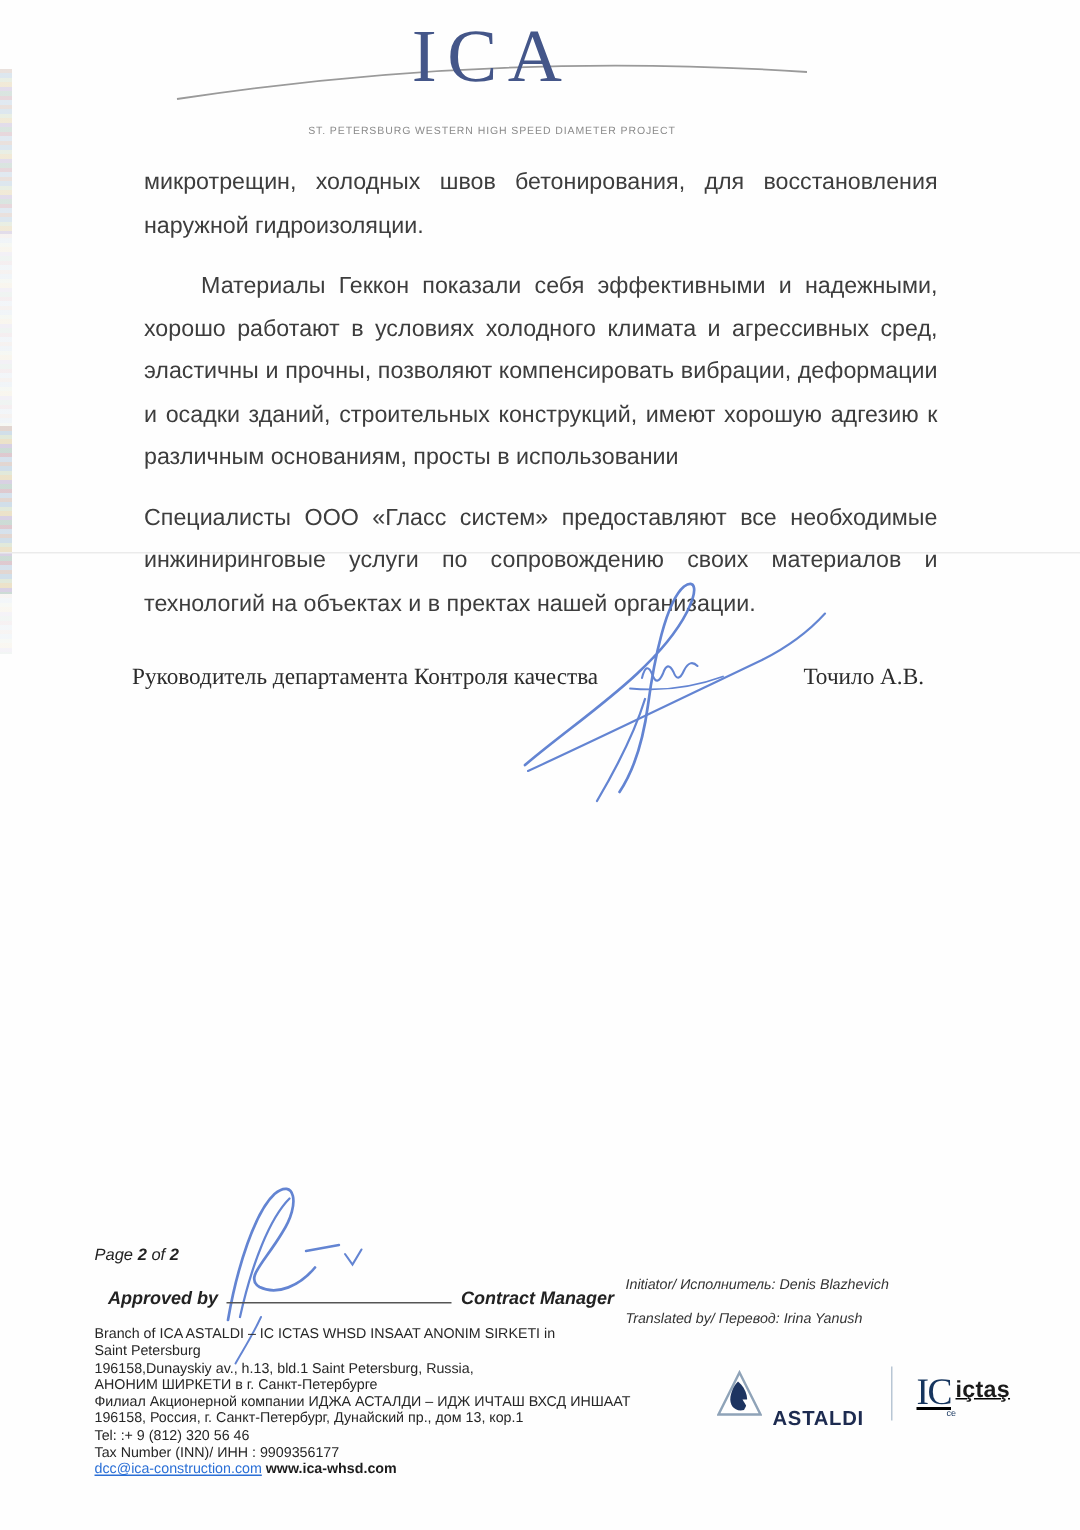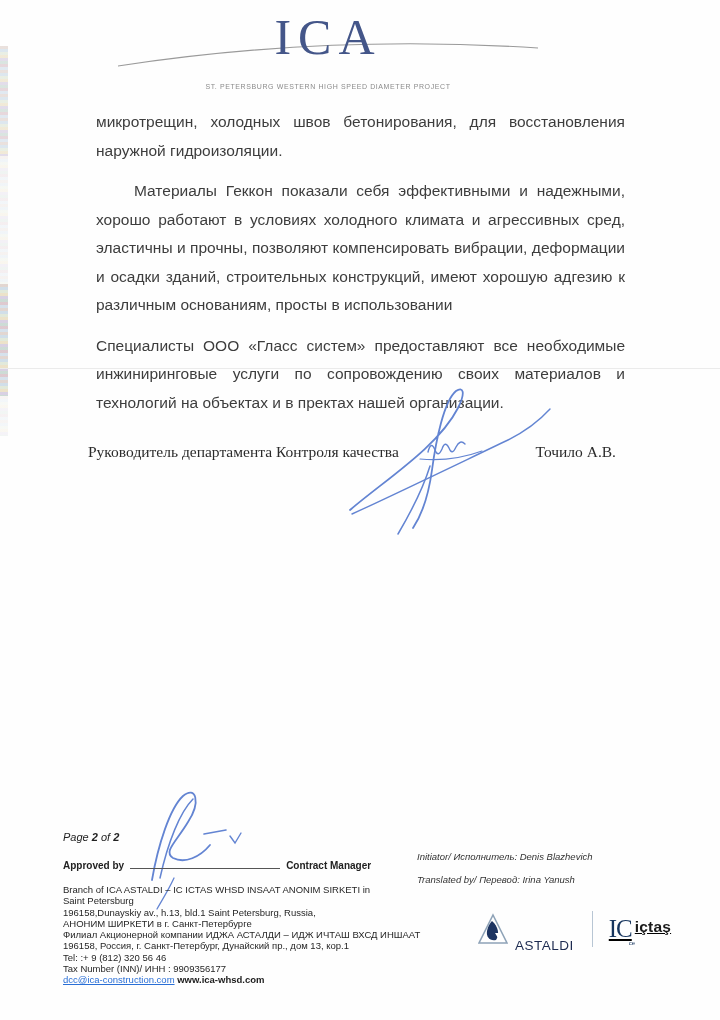--- a/index.html
+++ b/index.html
@@ -38,34 +38,34 @@
   .sig-row{position:absolute;top:443px;left:88px;width:544px;display:flex;
     justify-content:space-between;font-family:"Liberation Serif",serif;
     font-size:15.5px;color:#2b2b2b;}
   .sig-name{padding-right:16px;}
 
   .ink{position:absolute;top:0;left:0;pointer-events:none;}
 
   
   .pg-label{position:absolute;left:63px;top:831px;font-size:11px;font-style:italic;color:#222;}
   .pg-label b{font-weight:bold;}
-  .approved-row{position:absolute;left:63px;top:858px;font-size:10px;
+  .approved-row{position:absolute;left:72px;top:858px;font-size:12px;font-style:italic;
     font-weight:bold;color:#222;}
   .approved-line{display:inline-block;width:150px;border-bottom:1.2px solid #555;
     height:10px;margin:0 6px;}
   .addr{position:absolute;left:63px;top:884px;font-size:9.5px;line-height:11.3px;color:#262626;}
   .addr .email{color:#2a6fd6;text-decoration:underline;}
   .addr .www{font-weight:bold;color:#1c1c1c;}
   .init-block{position:absolute;left:417px;top:839px;font-size:9.5px;font-style:italic;
     color:#333;line-height:23px;margin-top:6px;}
 
   
   .logos{position:absolute;left:478px;top:905px;display:flex;align-items:center;height:48px;}
   .astaldi{display:flex;align-items:center;}
-  .astaldi-text{font-size:13.5px;font-weight:normal;color:#1d2b50;letter-spacing:.5px;margin-left:7px;margin-top:32px;}
+  .astaldi-text{font-size:13.5px;font-weight:bold;color:#1d2b50;letter-spacing:.5px;margin-left:7px;margin-top:32px;}
   .logo-div{width:1px;height:36px;background:#b8c6d4;margin:0 16px 0 18px;}
   .ictas{display:flex;align-items:flex-start;position:relative;text-decoration:underline;}
   .ictas-ic{font-family:"Liberation Serif",serif;font-size:25px;color:#16355e;
     letter-spacing:-1px;line-height:24px;}
   .ictas-ce{position:absolute;left:20px;top:23px;font-size:6px;color:#16355e;}
   .ictas-rest{font-size:15.5px;font-weight:bold;color:#1a1a1a;margin:1px 0 0 3px;letter-spacing:.2px;}
 </style>
 </head>
 <body>
 

